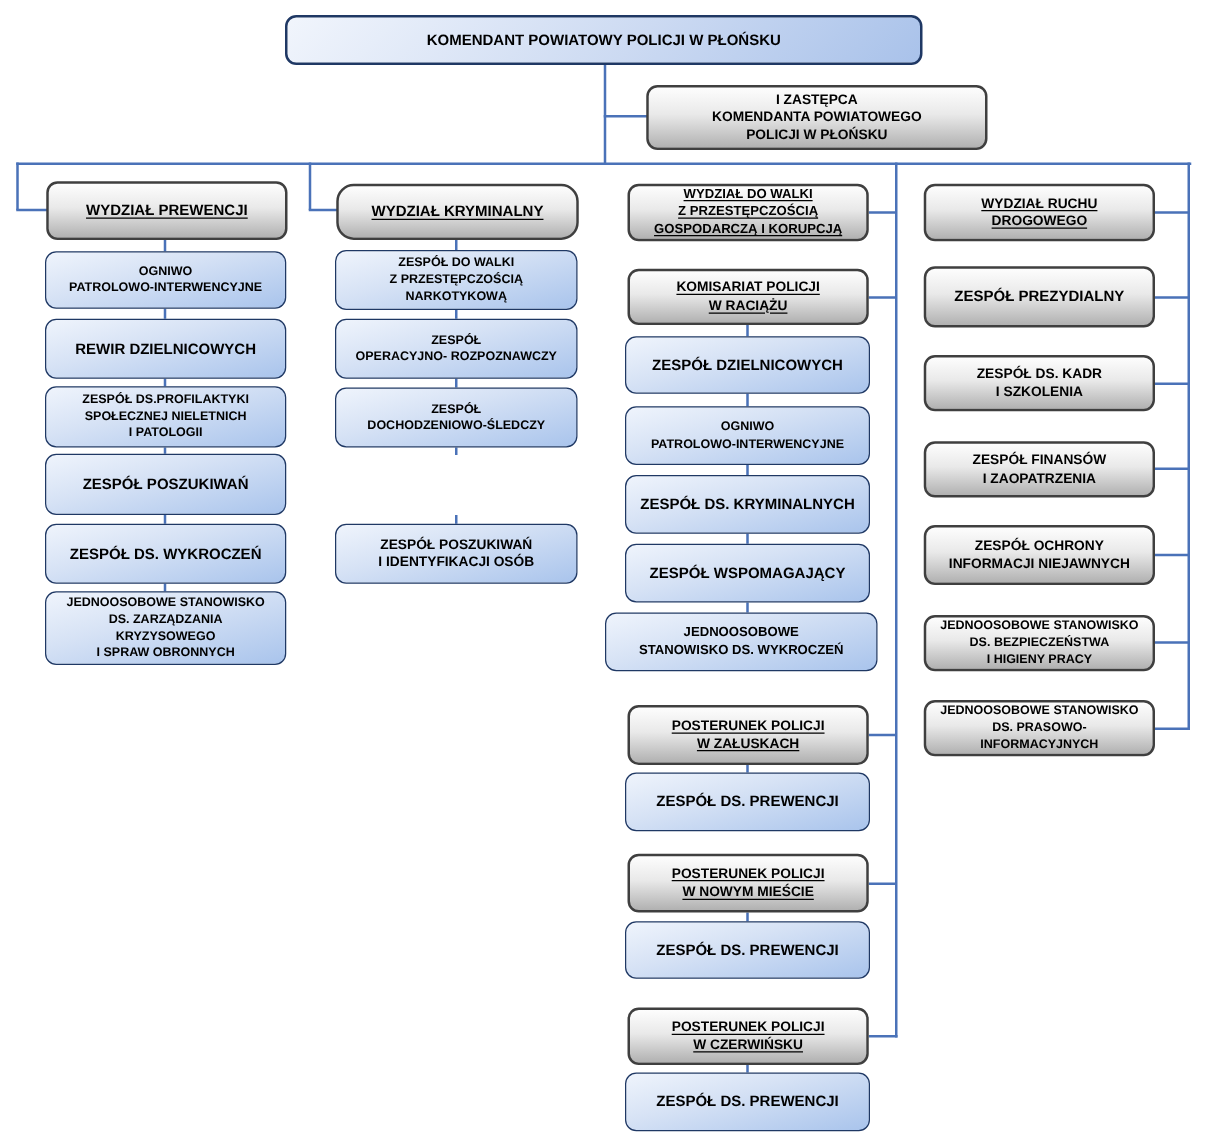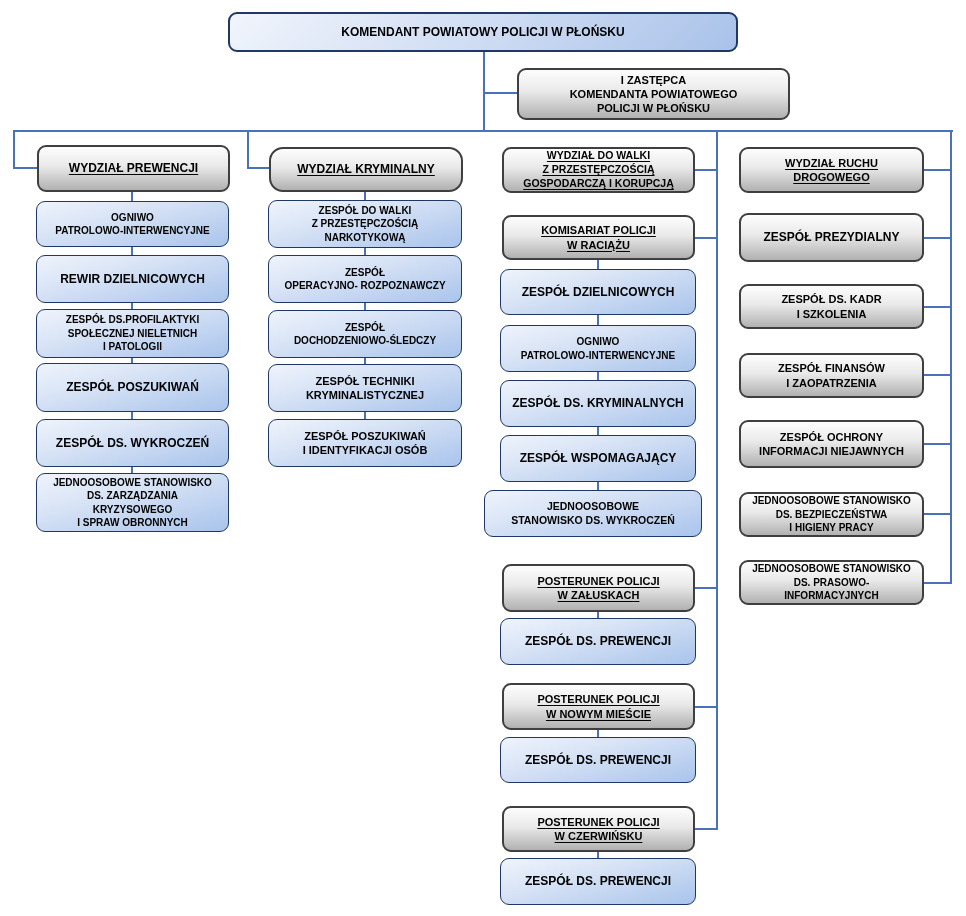--- a/index.html
+++ b/index.html
@@ -110,22 +110,20 @@
 I SPRAW OBRONNYCH</div>
 
   <div class="box gray hdr fs12" style="left:269px;top:147px;width:194px;height:45px;border-radius:14px;">WYDZIAŁ KRYMINALNY</div>
   <div class="box blue fs10" style="left:268px;top:200px;width:194px;height:48px;">ZESPÓŁ DO WALKI
 Z PRZESTĘPCZOŚCIĄ
 NARKOTYKOWĄ</div>
   <div class="box blue fs10" style="left:268px;top:255px;width:194px;height:48px;">ZESPÓŁ
 OPERACYJNO- ROZPOZNAWCZY</div>
   <div class="box blue fs10" style="left:268px;top:310px;width:194px;height:48px;">ZESPÓŁ
 DOCHODZENIOWO-ŚLEDCZY</div>
-  <div class="box blue fs11" style="left:268px;top:364px;width:194px;height:48px;">ZESPÓŁ TECHNIKI
-KRYMINALISTYCZNEJ</div>
   <div class="box blue fs11" style="left:268px;top:419px;width:194px;height:48px;">ZESPÓŁ POSZUKIWAŃ
 I IDENTYFIKACJI OSÓB</div>
 
   <div class="box gray hdr fs105" style="left:502px;top:147px;width:193px;height:46px;">WYDZIAŁ DO WALKI
 Z PRZESTĘPCZOŚCIĄ
 GOSPODARCZĄ I KORUPCJĄ</div>
 
   <div class="box gray hdr fs11" style="left:502px;top:215px;width:193px;height:45px;">KOMISARIAT POLICJI
 W RACIĄŻU</div>
   <div class="box blue fs12" style="left:500px;top:269px;width:196px;height:46px;">ZESPÓŁ DZIELNICOWYCH</div>

